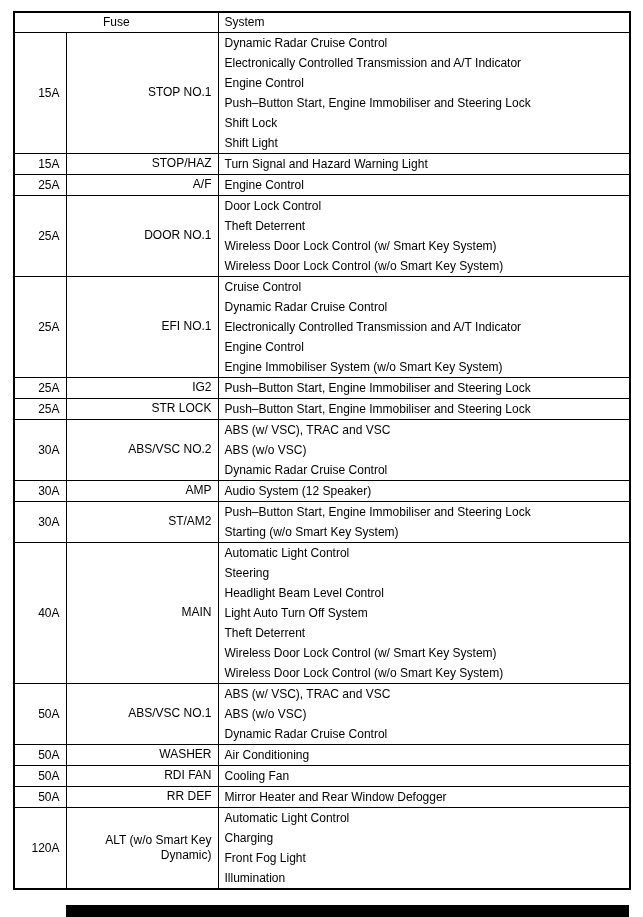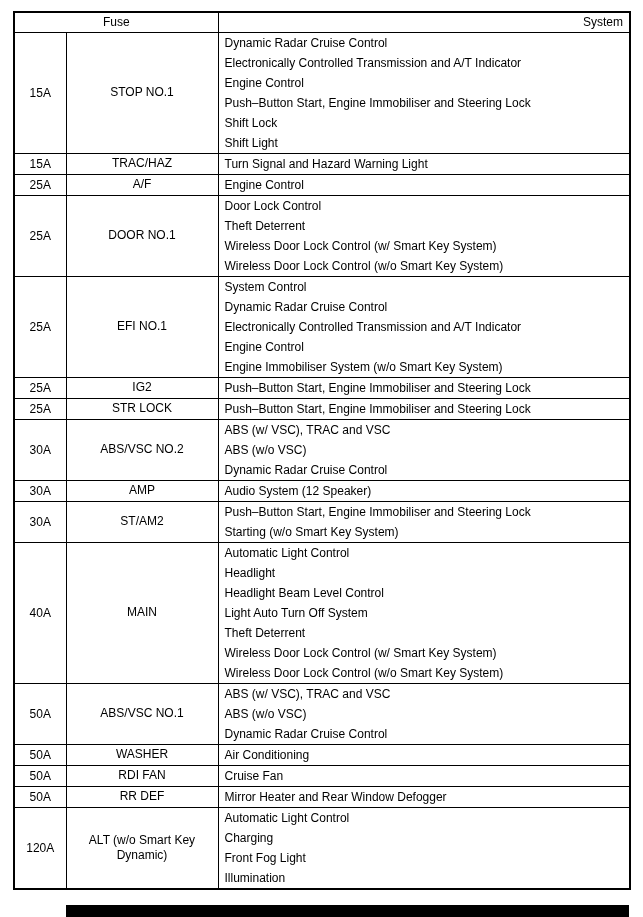--- a/index.html
+++ b/index.html
@@ -32,27 +32,27 @@
     font-size: 12px;
     font-weight: normal;
     padding: 0 6px;
     vertical-align: middle;
     overflow: hidden;
   }
   .fuse-table thead th {
     height: 20px;
   }
   th.fuse-header { text-align: center; }
-  th.system-header { text-align: right; }
+  th.system-header { text-align: left; }
   td.amp-cell {
     height: 20px;
-    text-align: center;
+    text-align: right;
   }
   td.name-cell {
-    text-align: center;
+    text-align: right;
     line-height: 15px;
   }
   td.systems-cell {
     padding: 0 6px;
     vertical-align: middle;
   }
   .sys-line {
     line-height: 20px;
     white-space: nowrap;
   }
@@ -89,21 +89,21 @@
             <div class="sys-line">Dynamic Radar Cruise Control</div>
             <div class="sys-line">Electronically Controlled Transmission and A/T Indicator</div>
             <div class="sys-line">Engine Control</div>
             <div class="sys-line">Push–Button Start, Engine Immobiliser and Steering Lock</div>
             <div class="sys-line">Shift Lock</div>
             <div class="sys-line">Shift Light</div>
           </td>
         </tr>
         <tr>
           <td class="amp-cell">15A</td>
-          <td class="name-cell">TRAC/HAZ</td>
+          <td class="name-cell">STOP/HAZ</td>
           <td class="systems-cell">
             <div class="sys-line">Turn Signal and Hazard Warning Light</div>
           </td>
         </tr>
         <tr>
           <td class="amp-cell">25A</td>
           <td class="name-cell">A/F</td>
           <td class="systems-cell">
             <div class="sys-line">Engine Control</div>
           </td>
@@ -115,21 +115,21 @@
             <div class="sys-line">Door Lock Control</div>
             <div class="sys-line">Theft Deterrent</div>
             <div class="sys-line">Wireless Door Lock Control (w/ Smart Key System)</div>
             <div class="sys-line">Wireless Door Lock Control (w/o Smart Key System)</div>
           </td>
         </tr>
         <tr>
           <td class="amp-cell">25A</td>
           <td class="name-cell">EFI NO.1</td>
           <td class="systems-cell">
-            <div class="sys-line">System Control</div>
+            <div class="sys-line">Cruise Control</div>
             <div class="sys-line">Dynamic Radar Cruise Control</div>
             <div class="sys-line">Electronically Controlled Transmission and A/T Indicator</div>
             <div class="sys-line">Engine Control</div>
             <div class="sys-line">Engine Immobiliser System (w/o Smart Key System)</div>
           </td>
         </tr>
         <tr>
           <td class="amp-cell">25A</td>
           <td class="name-cell">IG2</td>
           <td class="systems-cell">
@@ -165,21 +165,21 @@
           <td class="systems-cell">
             <div class="sys-line">Push–Button Start, Engine Immobiliser and Steering Lock</div>
             <div class="sys-line">Starting (w/o Smart Key System)</div>
           </td>
         </tr>
         <tr>
           <td class="amp-cell">40A</td>
           <td class="name-cell">MAIN</td>
           <td class="systems-cell">
             <div class="sys-line">Automatic Light Control</div>
-            <div class="sys-line">Headlight</div>
+            <div class="sys-line">Steering</div>
             <div class="sys-line">Headlight Beam Level Control</div>
             <div class="sys-line">Light Auto Turn Off System</div>
             <div class="sys-line">Theft Deterrent</div>
             <div class="sys-line">Wireless Door Lock Control (w/ Smart Key System)</div>
             <div class="sys-line">Wireless Door Lock Control (w/o Smart Key System)</div>
           </td>
         </tr>
         <tr>
           <td class="amp-cell">50A</td>
           <td class="name-cell">ABS/VSC NO.1</td>
@@ -193,21 +193,21 @@
           <td class="amp-cell">50A</td>
           <td class="name-cell">WASHER</td>
           <td class="systems-cell">
             <div class="sys-line">Air Conditioning</div>
           </td>
         </tr>
         <tr>
           <td class="amp-cell">50A</td>
           <td class="name-cell">RDI FAN</td>
           <td class="systems-cell">
-            <div class="sys-line">Cruise Fan</div>
+            <div class="sys-line">Cooling Fan</div>
           </td>
         </tr>
         <tr>
           <td class="amp-cell">50A</td>
           <td class="name-cell">RR DEF</td>
           <td class="systems-cell">
             <div class="sys-line">Mirror Heater and Rear Window Defogger</div>
           </td>
         </tr>
         <tr>

